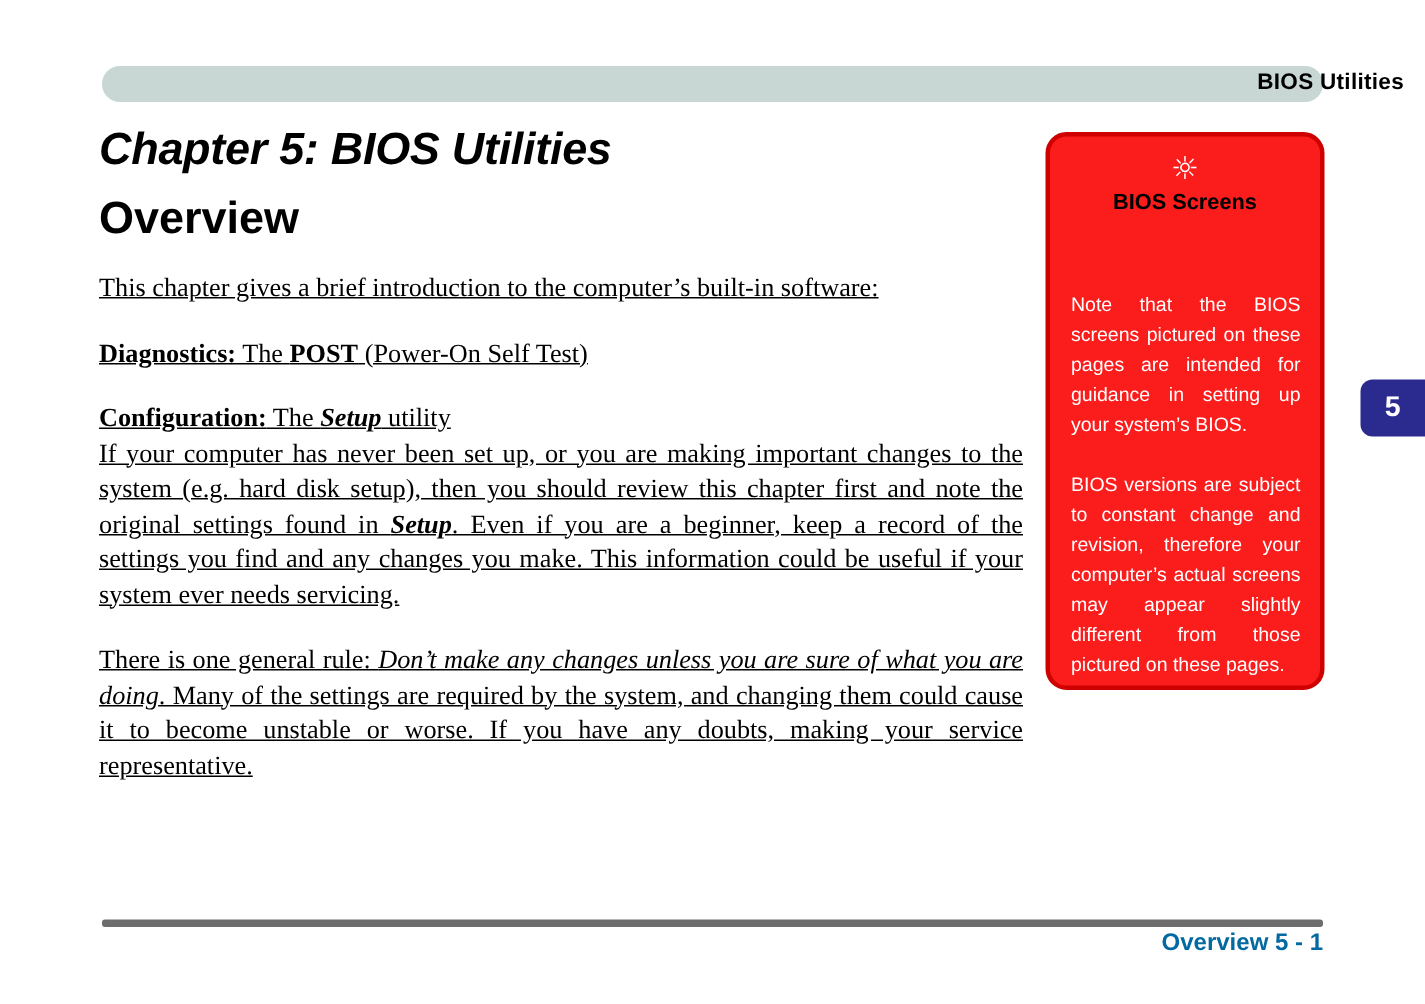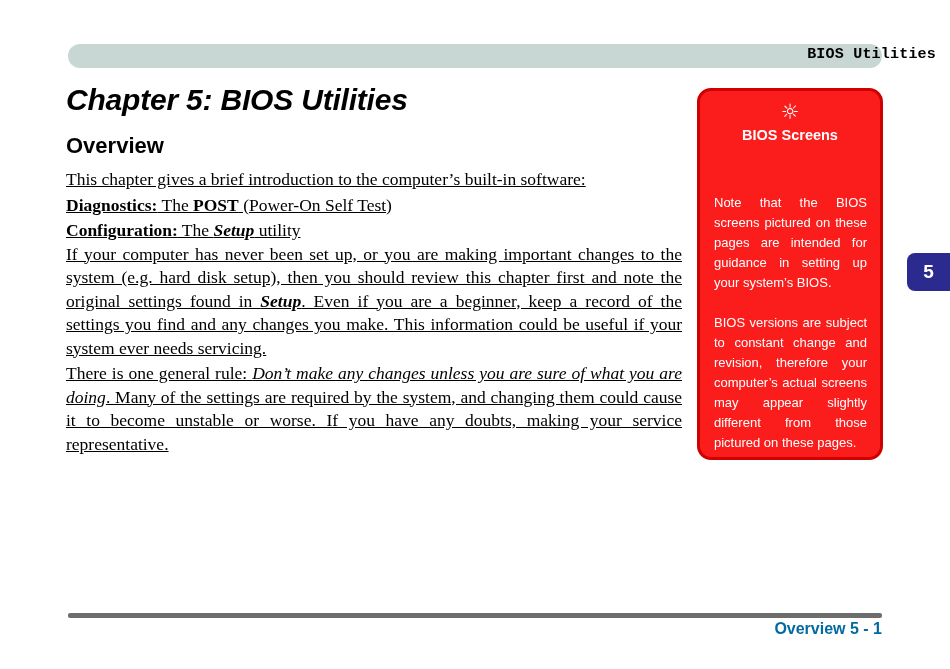--- a/index.html
+++ b/index.html
@@ -23,21 +23,21 @@
     top: 44px;
     width: 814px;
     height: 24px;
     background: #c8d6d4;
     border-radius: 12px;
   }
   .header-title {
     position: absolute;
     right: 14px;
     top: 46px;
-    font-family: Liberation Mono, monospace;
+    font-family: Liberation Sans, sans-serif;
     font-weight: bold;
     font-size: 15px;
     letter-spacing: 0.2px;
     color: #000;
   }
 
   
   .content {
     position: absolute;
     left: 66px;
@@ -49,36 +49,36 @@
     font-size: 30px;
     font-weight: bold;
     margin: 0 0 0 0;
     padding: 0;
     line-height: 40px;
     letter-spacing: -0.2px;
     font-style: italic;
   }
   h2.section-title {
     font-family: "Liberation Sans", sans-serif;
-    font-size: 22px;
-    font-weight: bold;
-    margin: 12px 0 8px 0;
+    font-size: 30px;
+    font-weight: bold;
+    margin: 12px 0 20px 0;
     padding: 0;
     line-height: 28px;
   }
   p.body {
     font-family: "Liberation Serif", serif;
     font-size: 17.5px;
     line-height: 23.5px;
     margin: 0 0 0 0;
     text-align: justify;
     text-decoration: underline;
   }
   p.spaced {
-    margin-top: 2px;
+    margin-top: 20px;
   }
   .b { font-weight: bold; }
   .i { font-style: italic; }
   .bi { font-weight: bold; font-style: italic; }
 
   
   .note-box {
     position: absolute;
     left: 697px;
     top: 88px;
@@ -102,21 +102,21 @@
   }
   .note-title {
     position: absolute;
     left: 0;
     top: 36px;
     width: 100%;
     text-align: center;
     font-family: "Liberation Sans", sans-serif;
     font-weight: bold;
     font-size: 14.5px;
-    color: #ffffff;
+    color: #000000;
   }
   .note-body {
     position: absolute;
     left: 14px;
     right: 13px;
     top: 62px;
     margin-top: 40px;
   }
   .note-body p {
     font-family: "Liberation Sans", sans-serif;

